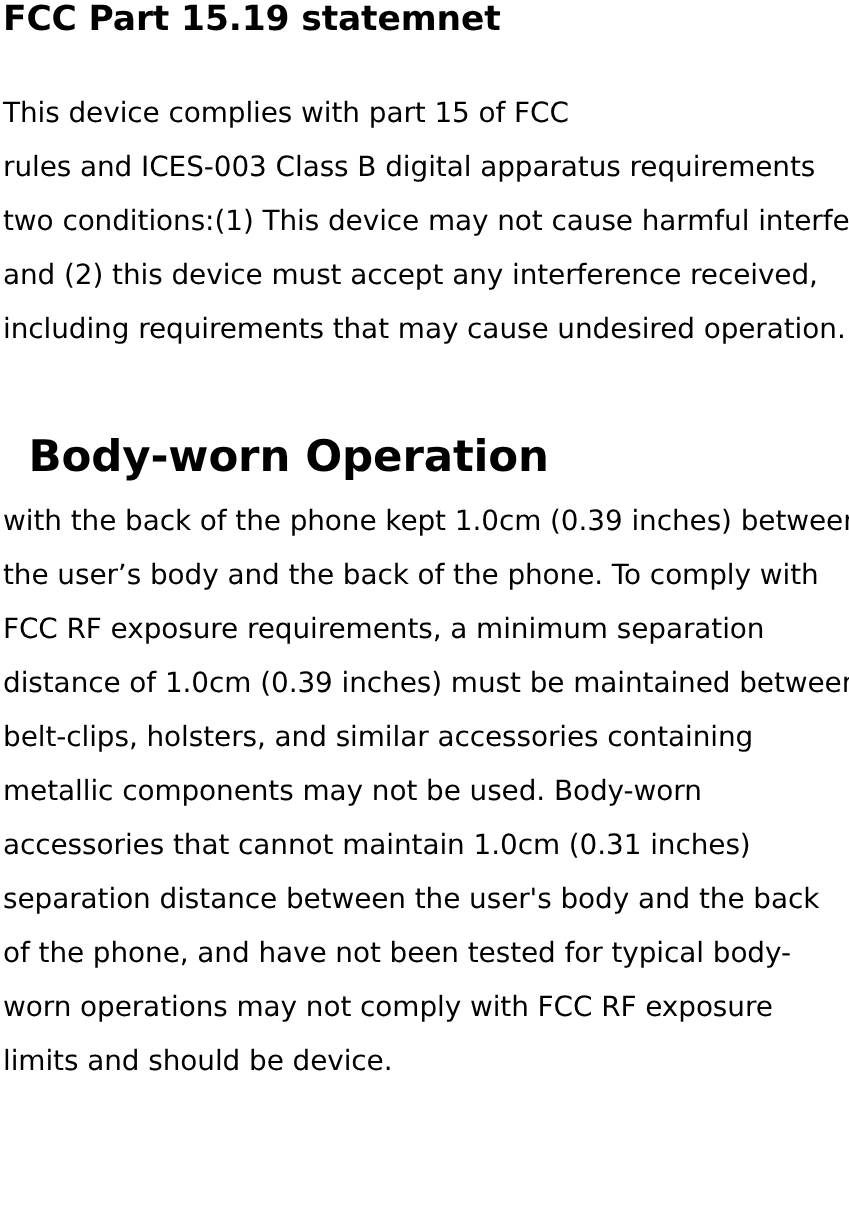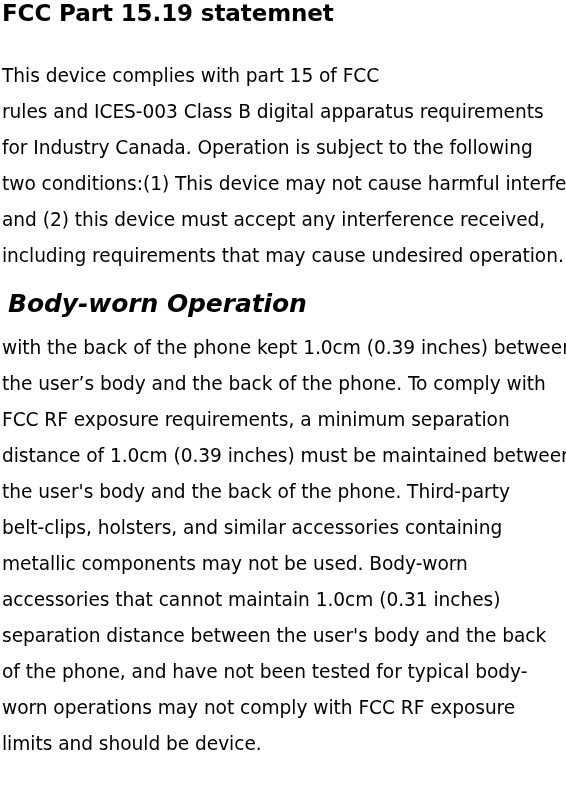--- a/index.html
+++ b/index.html
@@ -29,28 +29,27 @@
     top: -2px;
     margin: 0;
     font-size: 23px;
     font-weight: bold;
     letter-spacing: -0.1px;
     line-height: 30px;
     white-space: nowrap;
   }
   .section-heading {
     position: absolute;
-    left: 8px;
+    left: 19px;
     margin: 0;
-    font-size: 25px;
+    font-size: 29px;
     font-weight: bold;
     letter-spacing: -0.1px;
     line-height: 28px;
     white-space: nowrap;
-    font-style: italic;
   }
   .heading-bodyworn { top: 290px; }
 
   .para {
     position: absolute;
     left: 0;
     margin: 0;
     padding: 0;
     width: 532px;
   }
@@ -71,34 +70,32 @@
 </head>
 <body>
 
 <div class="page">
 
   <h1 class="doc-title">FCC Part 15.19 statemnet</h1>
 
   <div class="para para-fcc">
     <span class="line">This device complies with part 15 of FCC</span>
     <span class="line">rules and ICES-003 Class B digital apparatus requirements</span>
-    <span class="line">for Industry Canada. Operation is subject to the following</span>
     <span class="line">two conditions:(1) This device may not cause harmful interference,</span>
     <span class="line">and (2) this device must accept any interference received,</span>
     <span class="line">including requirements that may cause undesired operation.</span>
   </div>
 
   <h2 class="section-heading heading-bodyworn">Body-worn Operation</h2>
 
   <div class="para para-body">
     <span class="line">with the back of the phone kept 1.0cm (0.39 inches) between</span>
     <span class="line">the user’s body and the back of the phone. To comply with</span>
     <span class="line">FCC RF exposure requirements, a minimum separation</span>
     <span class="line">distance of 1.0cm (0.39 inches) must be maintained between</span>
-    <span class="line">the user's body and the back of the phone. Third-party</span>
     <span class="line">belt-clips, holsters, and similar accessories containing</span>
     <span class="line">metallic components may not be used. Body-worn</span>
     <span class="line">accessories that cannot maintain 1.0cm (0.31 inches)</span>
     <span class="line">separation distance between the user's body and the back</span>
     <span class="line">of the phone, and have not been tested for typical body-</span>
     <span class="line">worn operations may not comply with FCC RF exposure</span>
     <span class="line">limits and should be device.</span>
   </div>
 
 </div>

